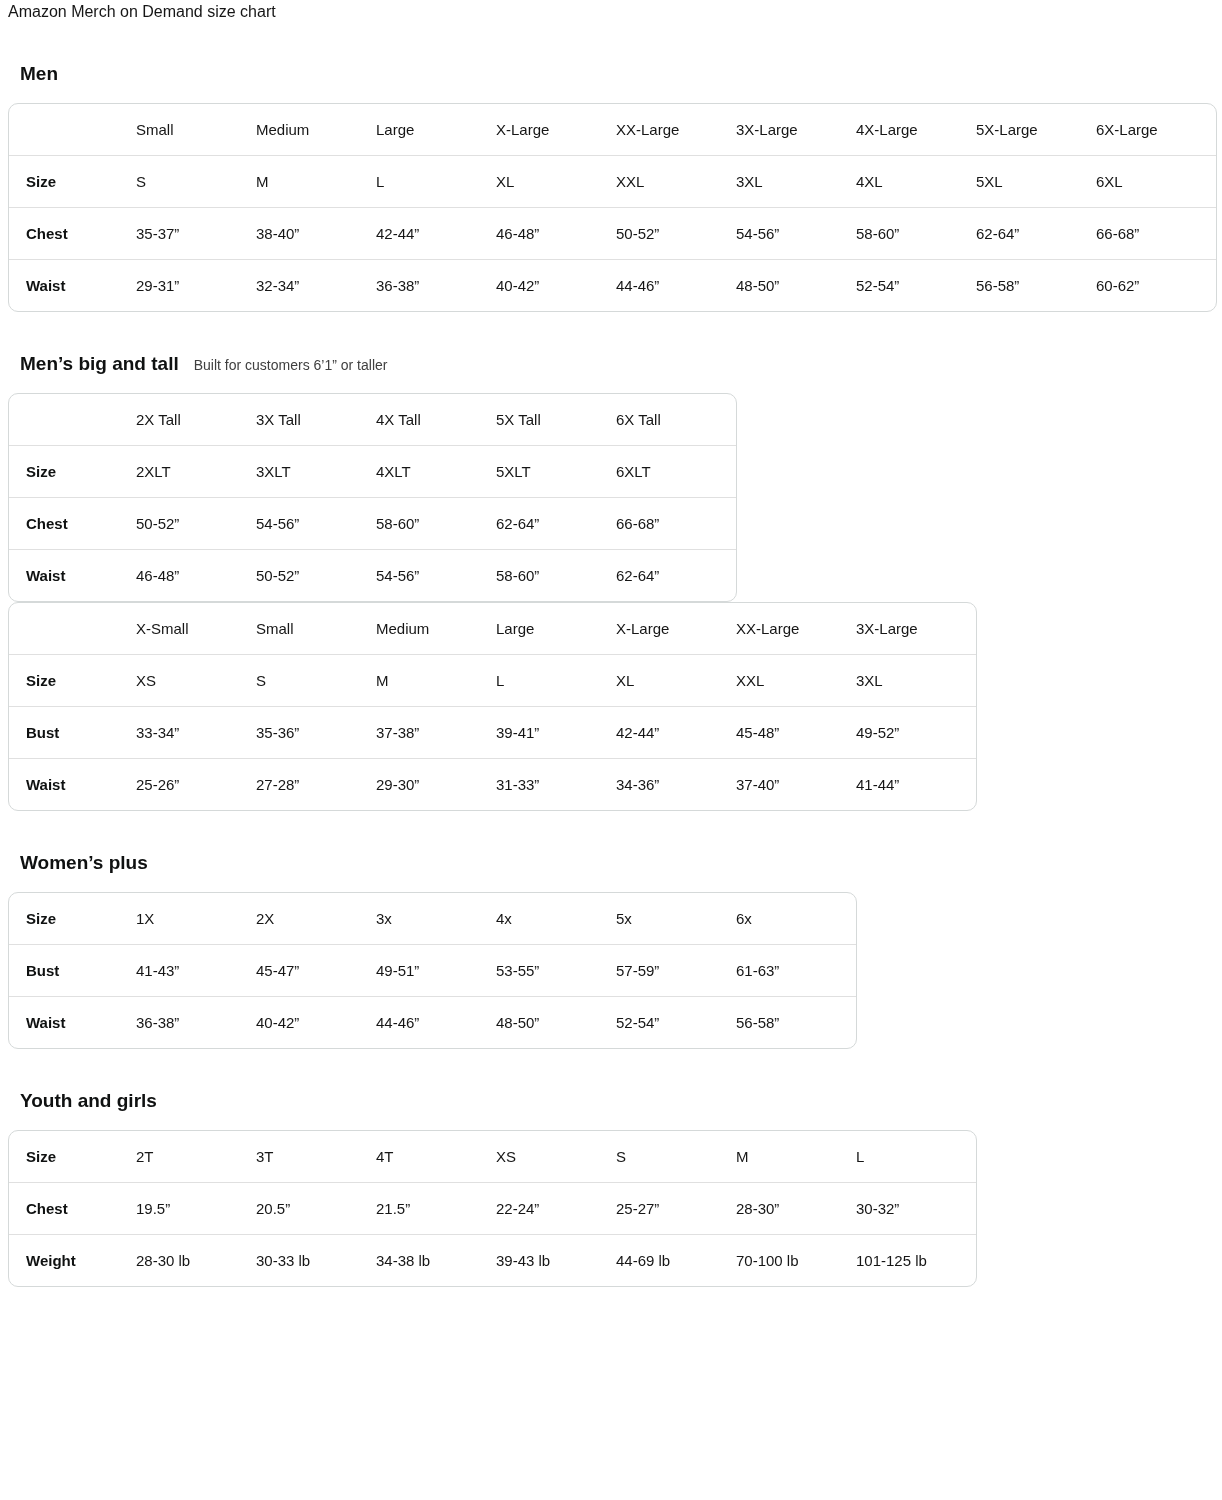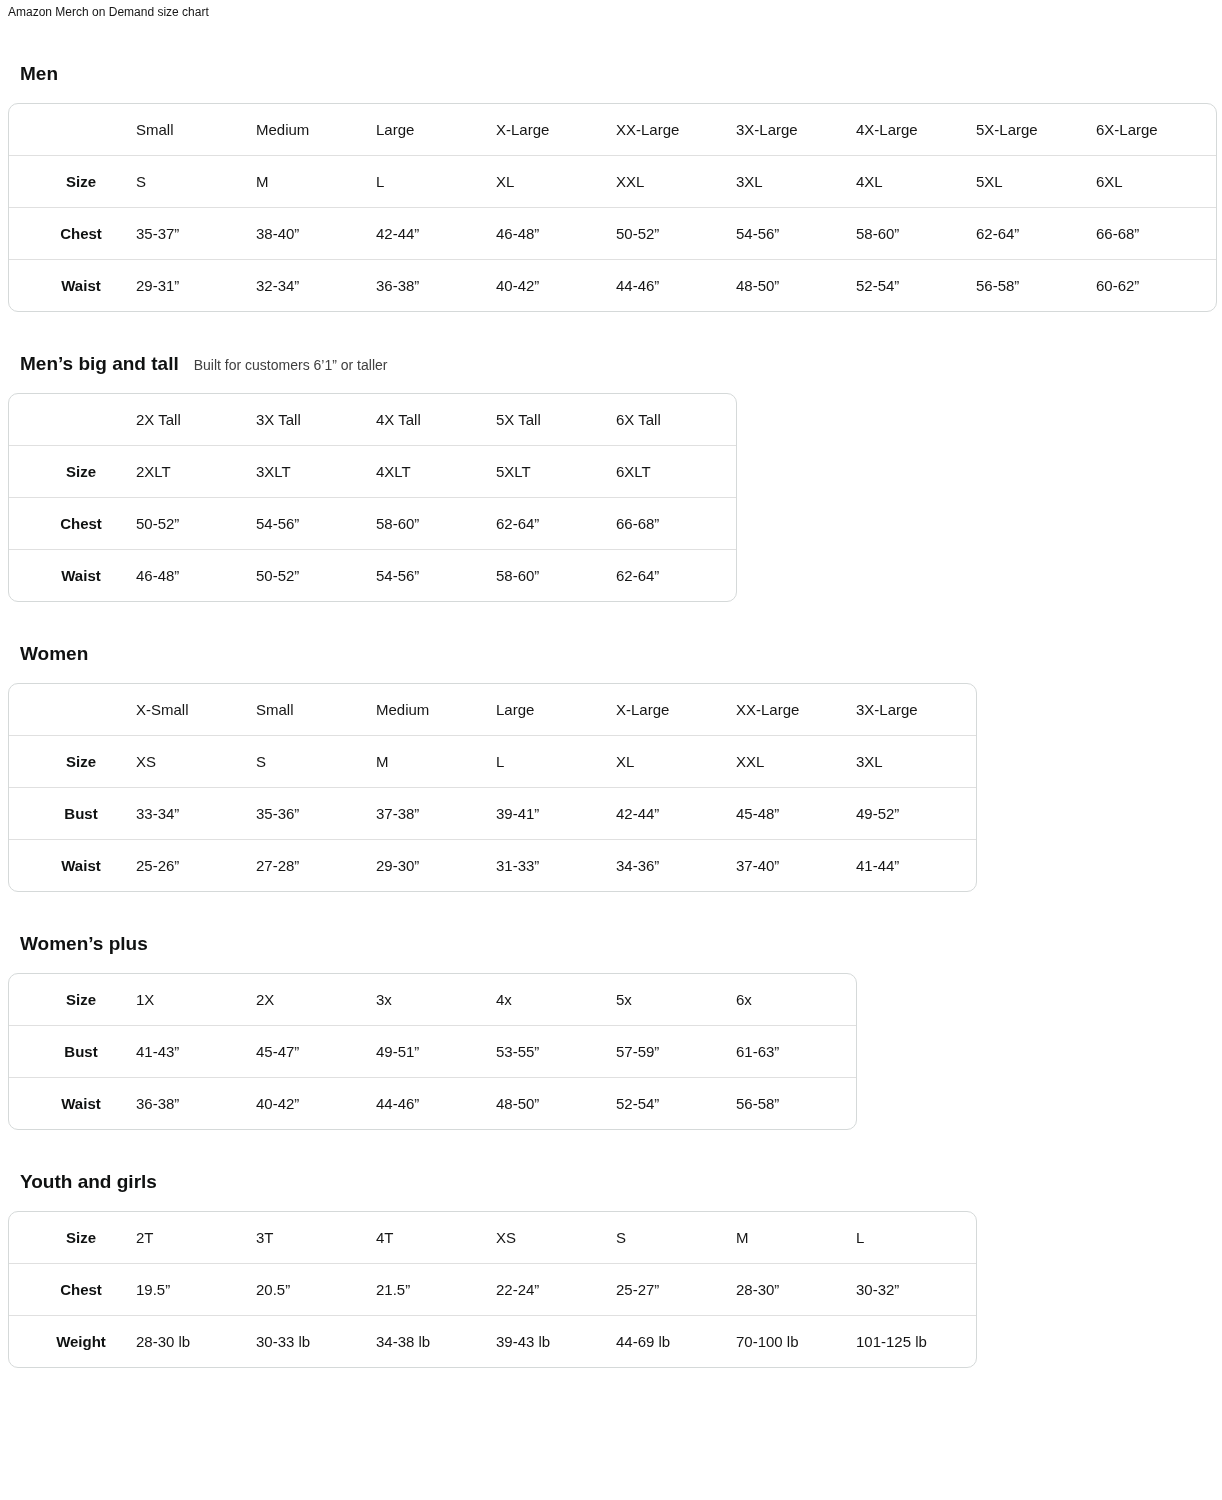--- a/index.html
+++ b/index.html
@@ -7,21 +7,21 @@
     padding: 0;
     background: #ffffff;
     width: 1222px;
     font-family: "Liberation Sans", sans-serif;
     color: #0f1111;
   }
   .page {
     padding: 2px 8px 0 8px;
   }
   .page-title {
-    font-size: 12px;
+    font-size: 16px;
     line-height: 20px;
     font-weight: 400;
     color: #161616;
   }
   .sec-head {
     margin: 40px 0 16px 12px;
     line-height: 24px;
   }
   .sec-title {
     font-size: 19px;
@@ -53,21 +53,20 @@
     overflow: hidden;
     white-space: nowrap;
   }
   table.size-table tr + tr td {
     border-top: 1px solid #e0e0e0;
   }
   table.size-table td.lbl {
     padding-left: 17px;
     font-weight: 700;
     color: #0f1111;
-    text-align: center;
   }
 </style>
 </head>
 <body>
 
 <div class="page">
   <div class="page-title">Amazon Merch on Demand size chart</div>
   <div id="sections">
       <section>
         <div class="sec-head"><span class="sec-title">Men</span></div>
@@ -177,21 +176,20 @@
               <td>46-48”</td>
               <td>50-52”</td>
               <td>54-56”</td>
               <td>58-60”</td>
               <td>62-64”</td>
             </tr>
           </tbody>
         </table>
       </section>
       <section>
-        <div class="sec-head"><span class="sec-title">Women</span></div>
         <table class="size-table" style="width: 969px;">
           <colgroup>
             <col style="width: 127px;">
             <col style="width: 120px;">
             <col style="width: 120px;">
             <col style="width: 120px;">
             <col style="width: 120px;">
             <col style="width: 120px;">
             <col style="width: 120px;">
             <col style="width: 120px;">

